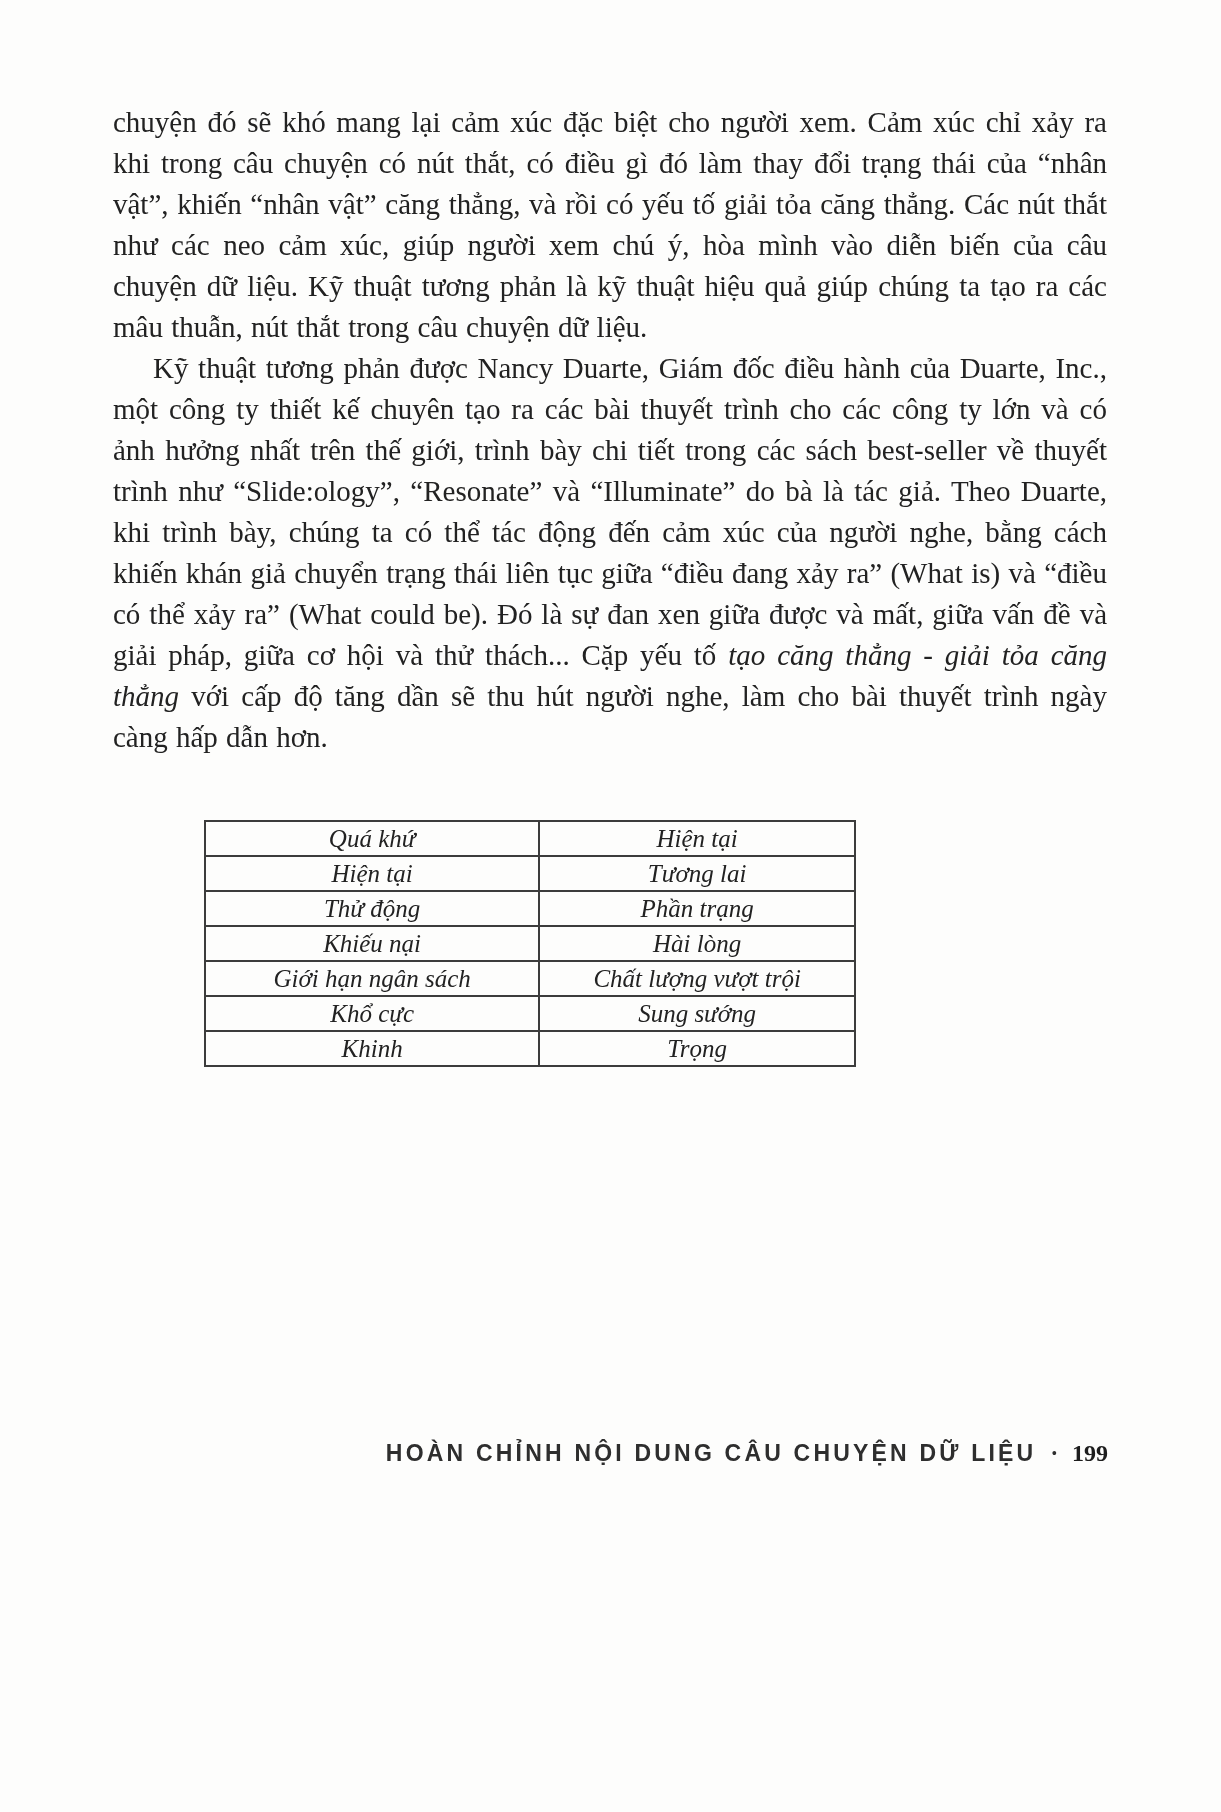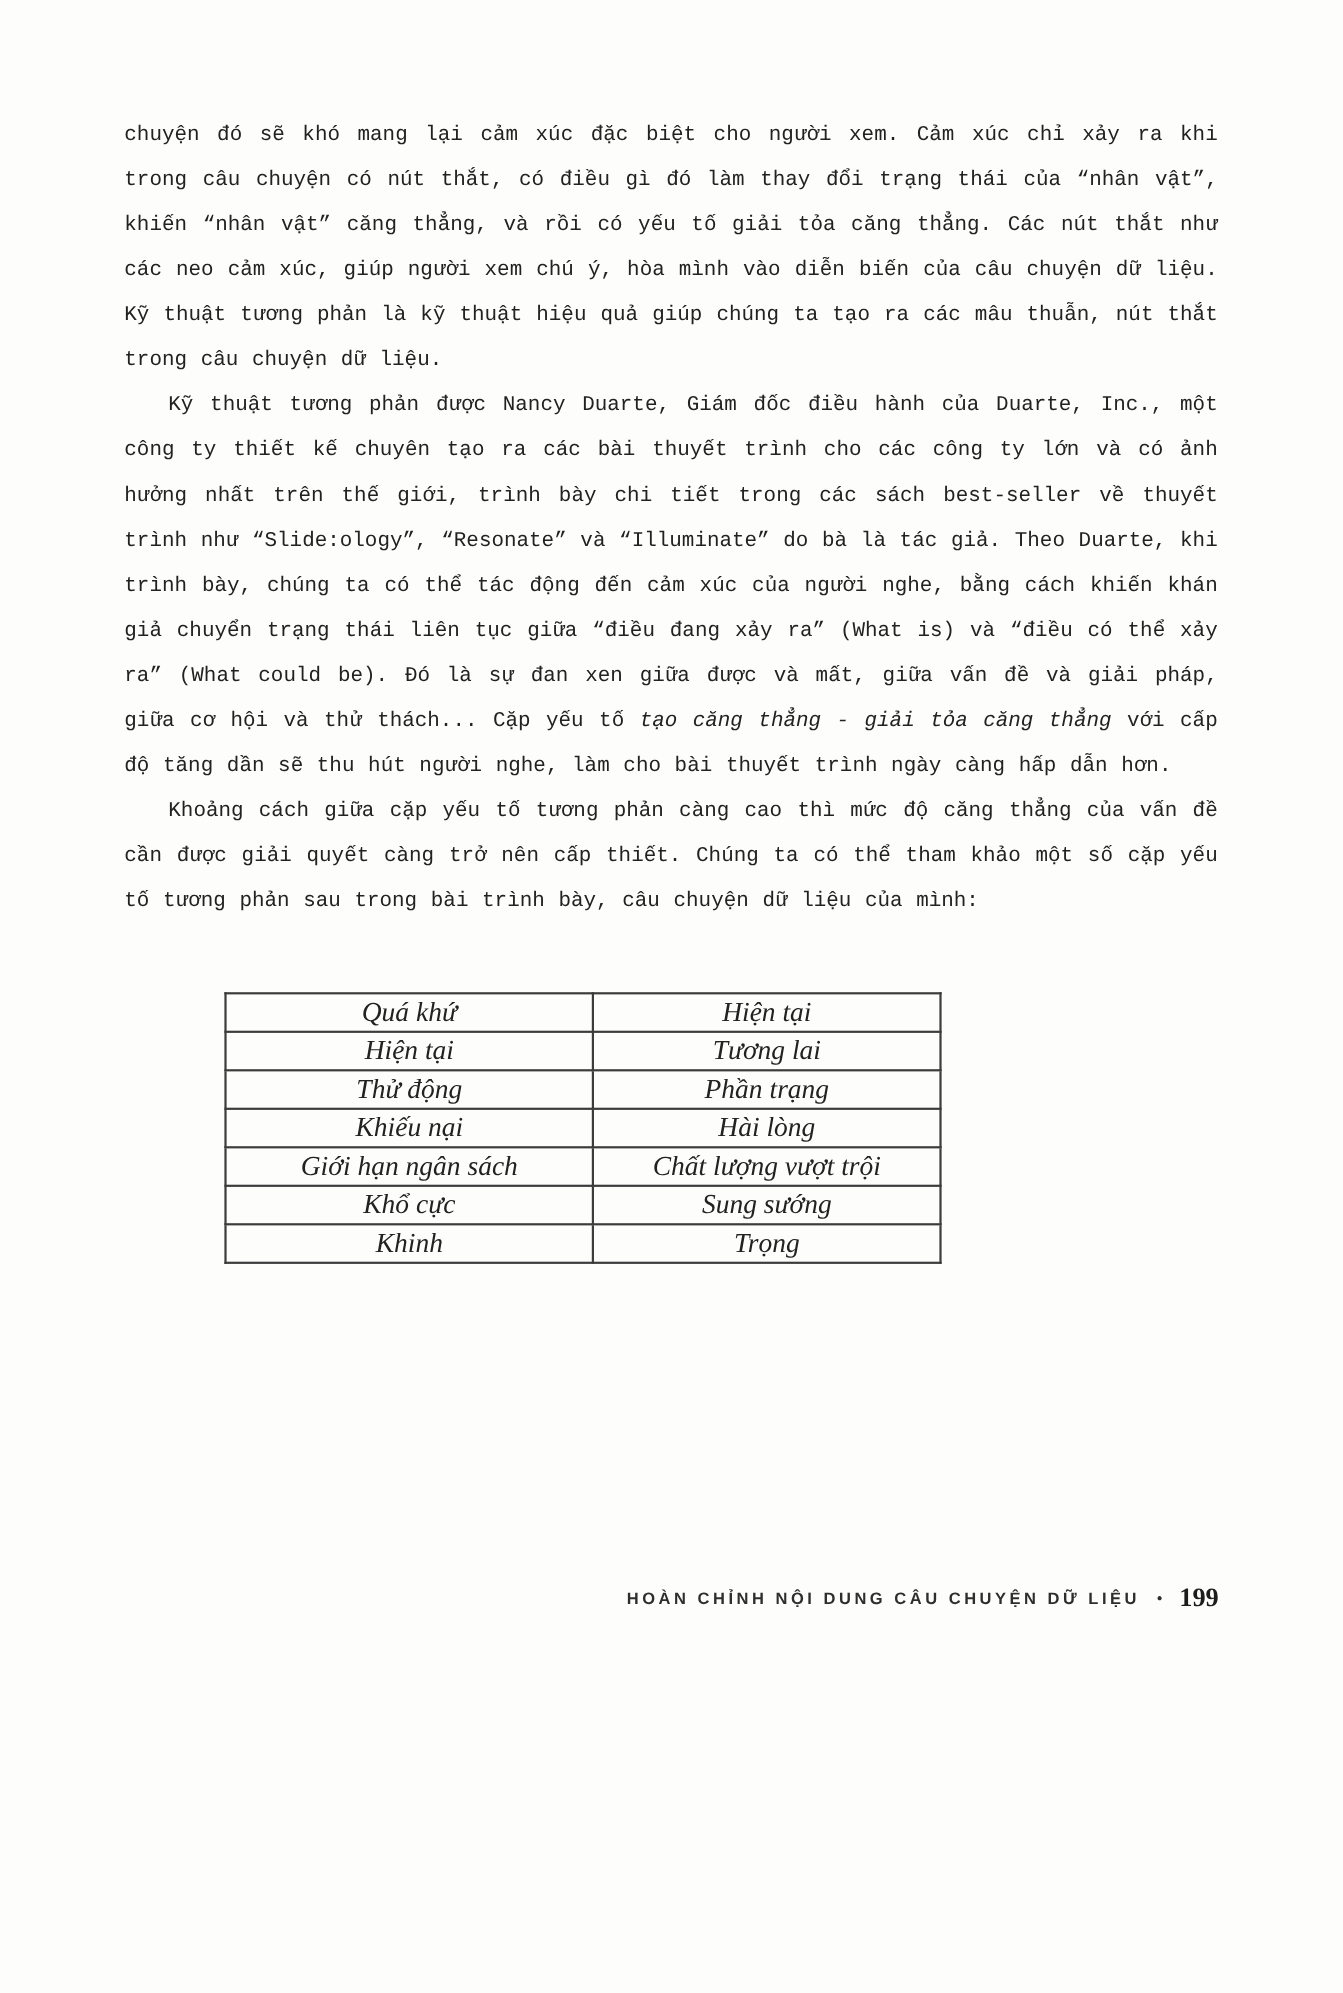--- a/index.html
+++ b/index.html
@@ -17,26 +17,25 @@
   }
   .page {
     position: relative;
     width: 100%;
     height: 100%;
   }
   .content {
     padding: 102px 114px 0 113px;
   }
   .para {
-    font-size: 19px;
+    font-size: 29px;
     line-height: 41px;
     text-align: justify;
     margin: 0;
     word-spacing: 1px;
-    font-family: Liberation Mono, monospace;
   }
   .para.indent {
     text-indent: 40px;
   }
   .para .em {
     font-style: italic;
   }
   .contrast-table {
     margin: 62px 0 0 91px;
     border-collapse: collapse;
@@ -58,21 +57,21 @@
     position: absolute;
     right: 113px;
     top: 1440px;
     display: flex;
     align-items: center;
     gap: 15px;
     white-space: nowrap;
   }
   .footer-title {
     font-family: "Liberation Sans", sans-serif;
-    font-size: 15px;
+    font-size: 23px;
     font-weight: 600;
     letter-spacing: 3.2px;
     color: #2e2e2e;
   }
   .footer-bullet {
     font-size: 16px;
     color: #2e2e2e;
     line-height: 1;
   }
   .footer-page {
@@ -83,21 +82,20 @@
 </style>
 </head>
 <body>
 
 <div class="page">
 
   <div class="content">
     <div>
         <p class="para"><span>chuyện đó sẽ khó mang lại cảm xúc đặc biệt cho người xem. Cảm xúc chỉ xảy ra khi trong câu chuyện có nút thắt, có điều gì đó làm thay đổi trạng thái của “nhân vật”, khiến “nhân vật” căng thẳng, và rồi có yếu tố giải tỏa căng thẳng. Các nút thắt như các neo cảm xúc, giúp người xem chú ý, hòa mình vào diễn biến của câu chuyện dữ liệu. Kỹ thuật tương phản là kỹ thuật hiệu quả giúp chúng ta tạo ra các mâu thuẫn, nút thắt trong câu chuyện dữ liệu.</span></p>
         <p class="para indent"><span>Kỹ thuật tương phản được Nancy Duarte, Giám đốc điều hành của Duarte, Inc., một công ty thiết kế chuyên tạo ra các bài thuyết trình cho các công ty lớn và có ảnh hưởng nhất trên thế giới, trình bày chi tiết trong các sách best-seller về thuyết trình như “Slide:ology”, “Resonate” và “Illuminate” do bà là tác giả. Theo Duarte, khi trình bày, chúng ta có thể tác động đến cảm xúc của người nghe, bằng cách khiến khán giả chuyển trạng thái liên tục giữa “điều đang xảy ra” (What is) và “điều có thể xảy ra” (What could be). Đó là sự đan xen giữa được và mất, giữa vấn đề và giải pháp, giữa cơ hội và thử thách... Cặp yếu tố </span><span class="em">tạo căng thẳng - giải tỏa căng thẳng</span><span> với cấp độ tăng dần sẽ thu hút người nghe, làm cho bài thuyết trình ngày càng hấp dẫn hơn.</span></p>
-        <p class="para indent"><span>Khoảng cách giữa cặp yếu tố tương phản càng cao thì mức độ căng thẳng của vấn đề cần được giải quyết càng trở nên cấp thiết. Chúng ta có thể tham khảo một số cặp yếu tố tương phản sau trong bài trình bày, câu chuyện dữ liệu của mình:</span></p>
       </div>
 
     <table class="contrast-table">
       <tbody>
           <tr>
             <td class="col-left">Quá khứ</td>
             <td class="col-right">Hiện tại</td>
           </tr>
           <tr>
             <td class="col-left">Hiện tại</td>

